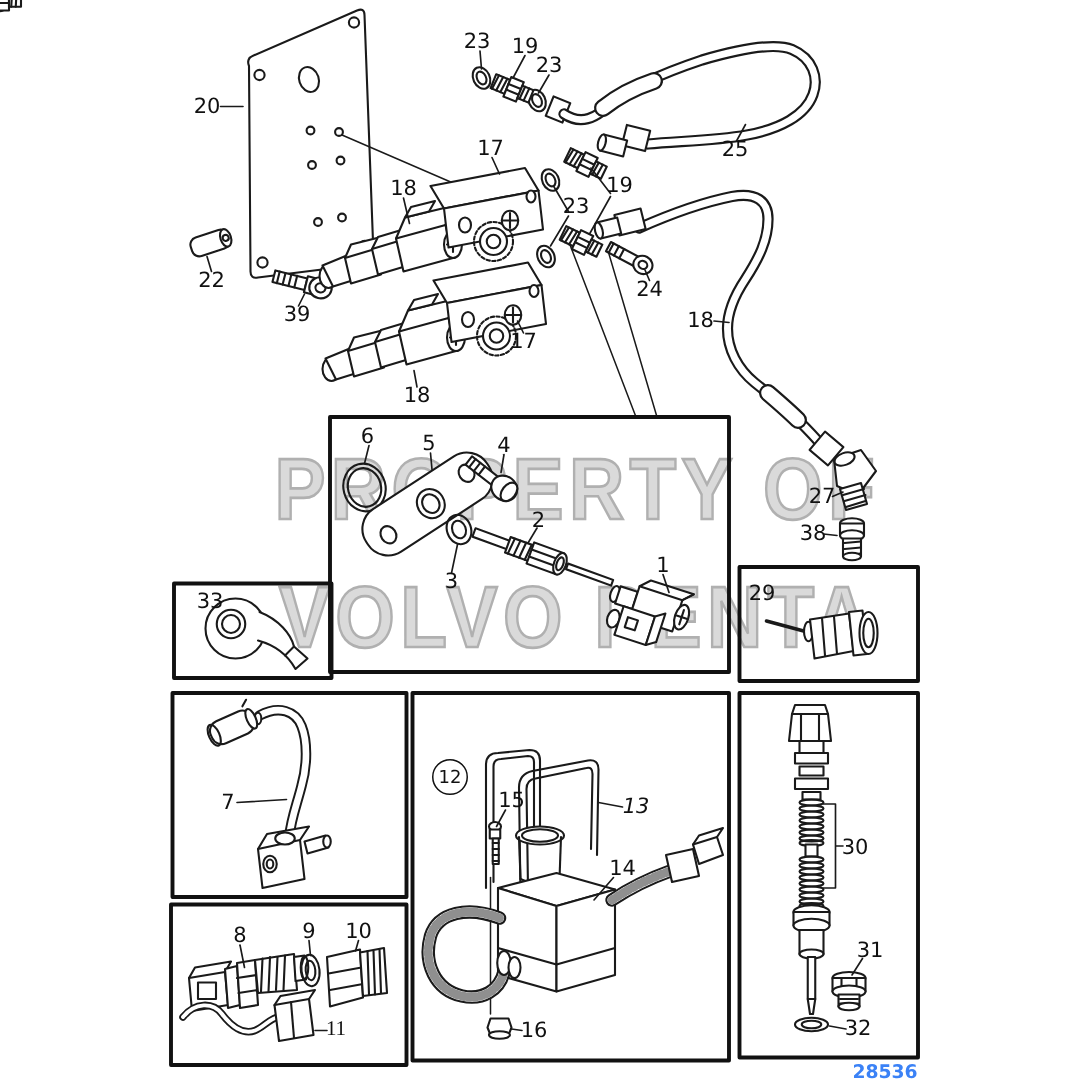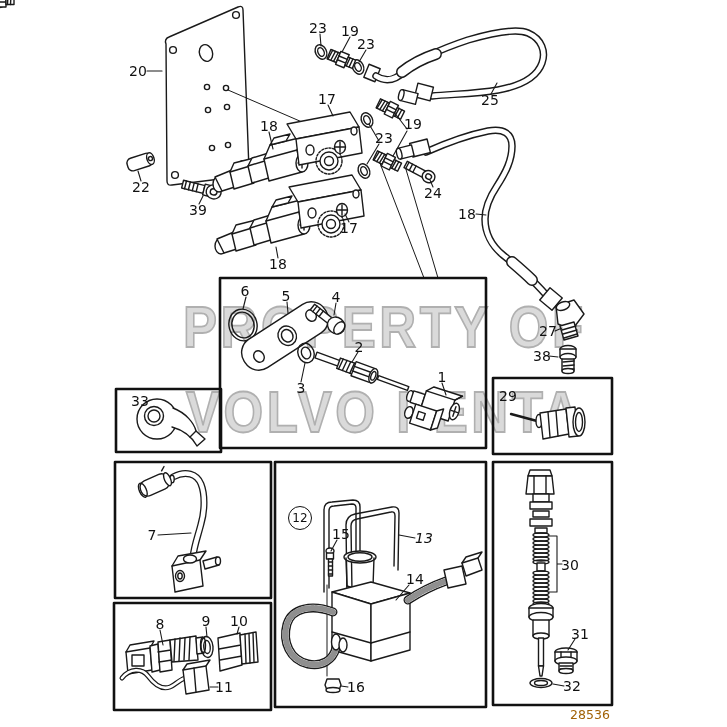--- a/index.html
+++ b/index.html
@@ -6,21 +6,21 @@
   #stage{position:relative;width:727px;height:727px;background:#ffffff;overflow:hidden;
          font-family:"DejaVu Sans","Liberation Sans",sans-serif;}
   #lineart{position:absolute;left:0;top:0;z-index:2;}
   .wm{position:absolute;z-index:1;font-family:"Liberation Sans","DejaVu Sans",sans-serif;
       font-weight:700;font-size:58px;letter-spacing:4px;white-space:nowrap;
       transform:scaleX(0.88);transform-origin:left top;opacity:.9;}
   #callout-layer{position:absolute;left:0;top:0;width:727px;height:727px;z-index:3;pointer-events:none;}
   .callout{position:absolute;transform:translate(-50%,-50%);font-size:14px;color:#111;line-height:1;}
   .callout.circled{width:22px;height:22px;border:1.6px solid #111;border-radius:50%;
       display:flex;align-items:center;justify-content:center;font-size:12px;background:transparent;}
-  .drawno{position:absolute;transform:translate(-50%,-50%);font-size:12.5px;color:#a16207;z-index:3;}
+  .drawno{position:absolute;transform:translate(-50%,-50%);font-size:12.5px;color:#3b82f6;z-index:3;font-weight:bold;}
 </style>
 </head>
 <body>
 
 <div id="stage">
 
   <div class="wm" style="left: 183px; top: 293px; color: rgb(215, 215, 215); -webkit-text-stroke: 1.8px rgb(168, 168, 168);">PROPERTY OF</div>
   <div class="wm" style="left: 186px; top: 378px; color: rgb(215, 215, 215); -webkit-text-stroke: 1.8px rgb(168, 168, 168);">VOLVO PENTA</div>
 
   <svg id="lineart" width="727" height="727" viewBox="0 0 727 727">
@@ -483,21 +483,21 @@
       <span class="callout" style="left: 336px; top: 297px;">4</span>
       <span class="callout" style="left: 301px; top: 388px;">3</span>
       <span class="callout" style="left: 359px; top: 347px;">2</span>
       <span class="callout" style="left: 442px; top: 377px;">1</span>
       <span class="callout" style="left: 140px; top: 401px;">33</span>
       <span class="callout" style="left: 508px; top: 396px;">29</span>
       <span class="callout" style="left: 152px; top: 535px;">7</span>
       <span class="callout" style="left: 160px; top: 624px;">8</span>
       <span class="callout" style="left: 206px; top: 621px;">9</span>
       <span class="callout" style="left: 239px; top: 621px;">10</span>
-      <span class="callout" style="left: 224px; top: 687px;">11</span>
+      <span class="callout" style="left: 224px; top: 687px; font-family: Liberation Serif, serif;">11</span>
       <span class="callout circled" style="left: 300px; top: 518px; text-align: center;">12</span>
       <span class="callout" style="left: 341px; top: 534px;">15</span>
       <span class="callout" style="left: 424px; top: 538px; font-style: italic;">13</span>
       <span class="callout" style="left: 415px; top: 579px;">14</span>
       <span class="callout" style="left: 356px; top: 687px;">16</span>
       <span class="callout" style="left: 570px; top: 565px;">30</span>
       <span class="callout" style="left: 580px; top: 634px;">31</span>
       <span class="callout" style="left: 572px; top: 686px;">32</span>
     </div>
 

